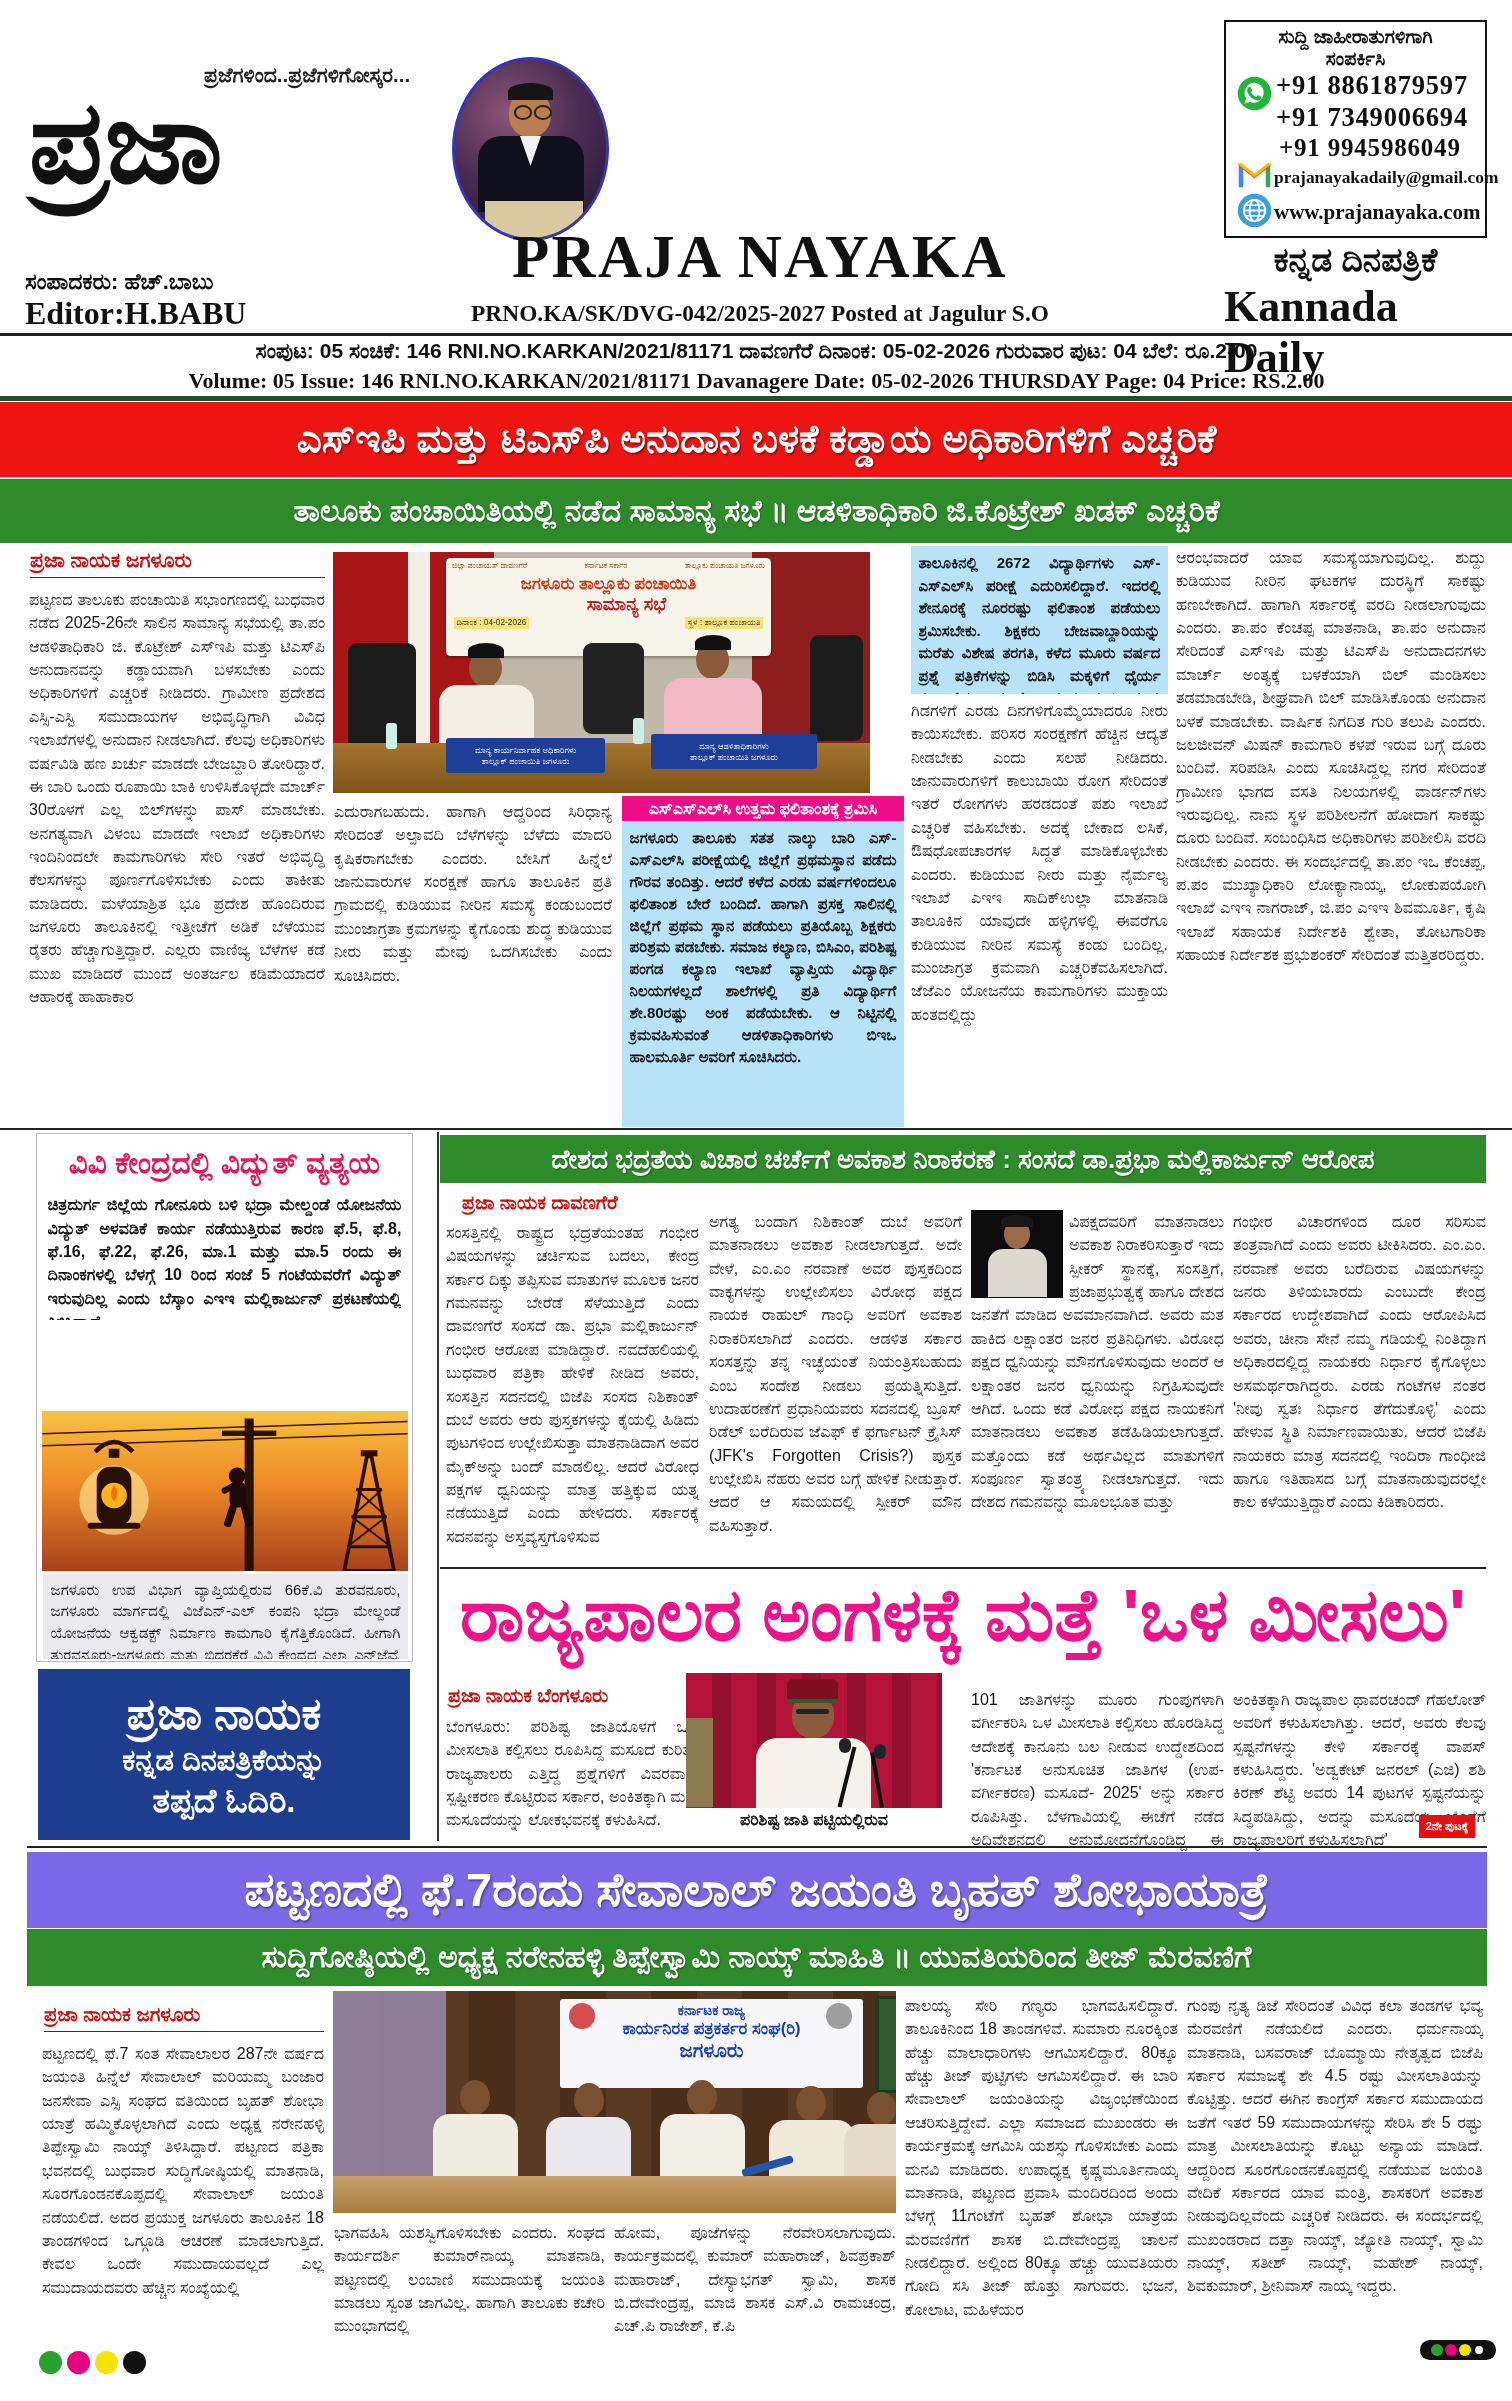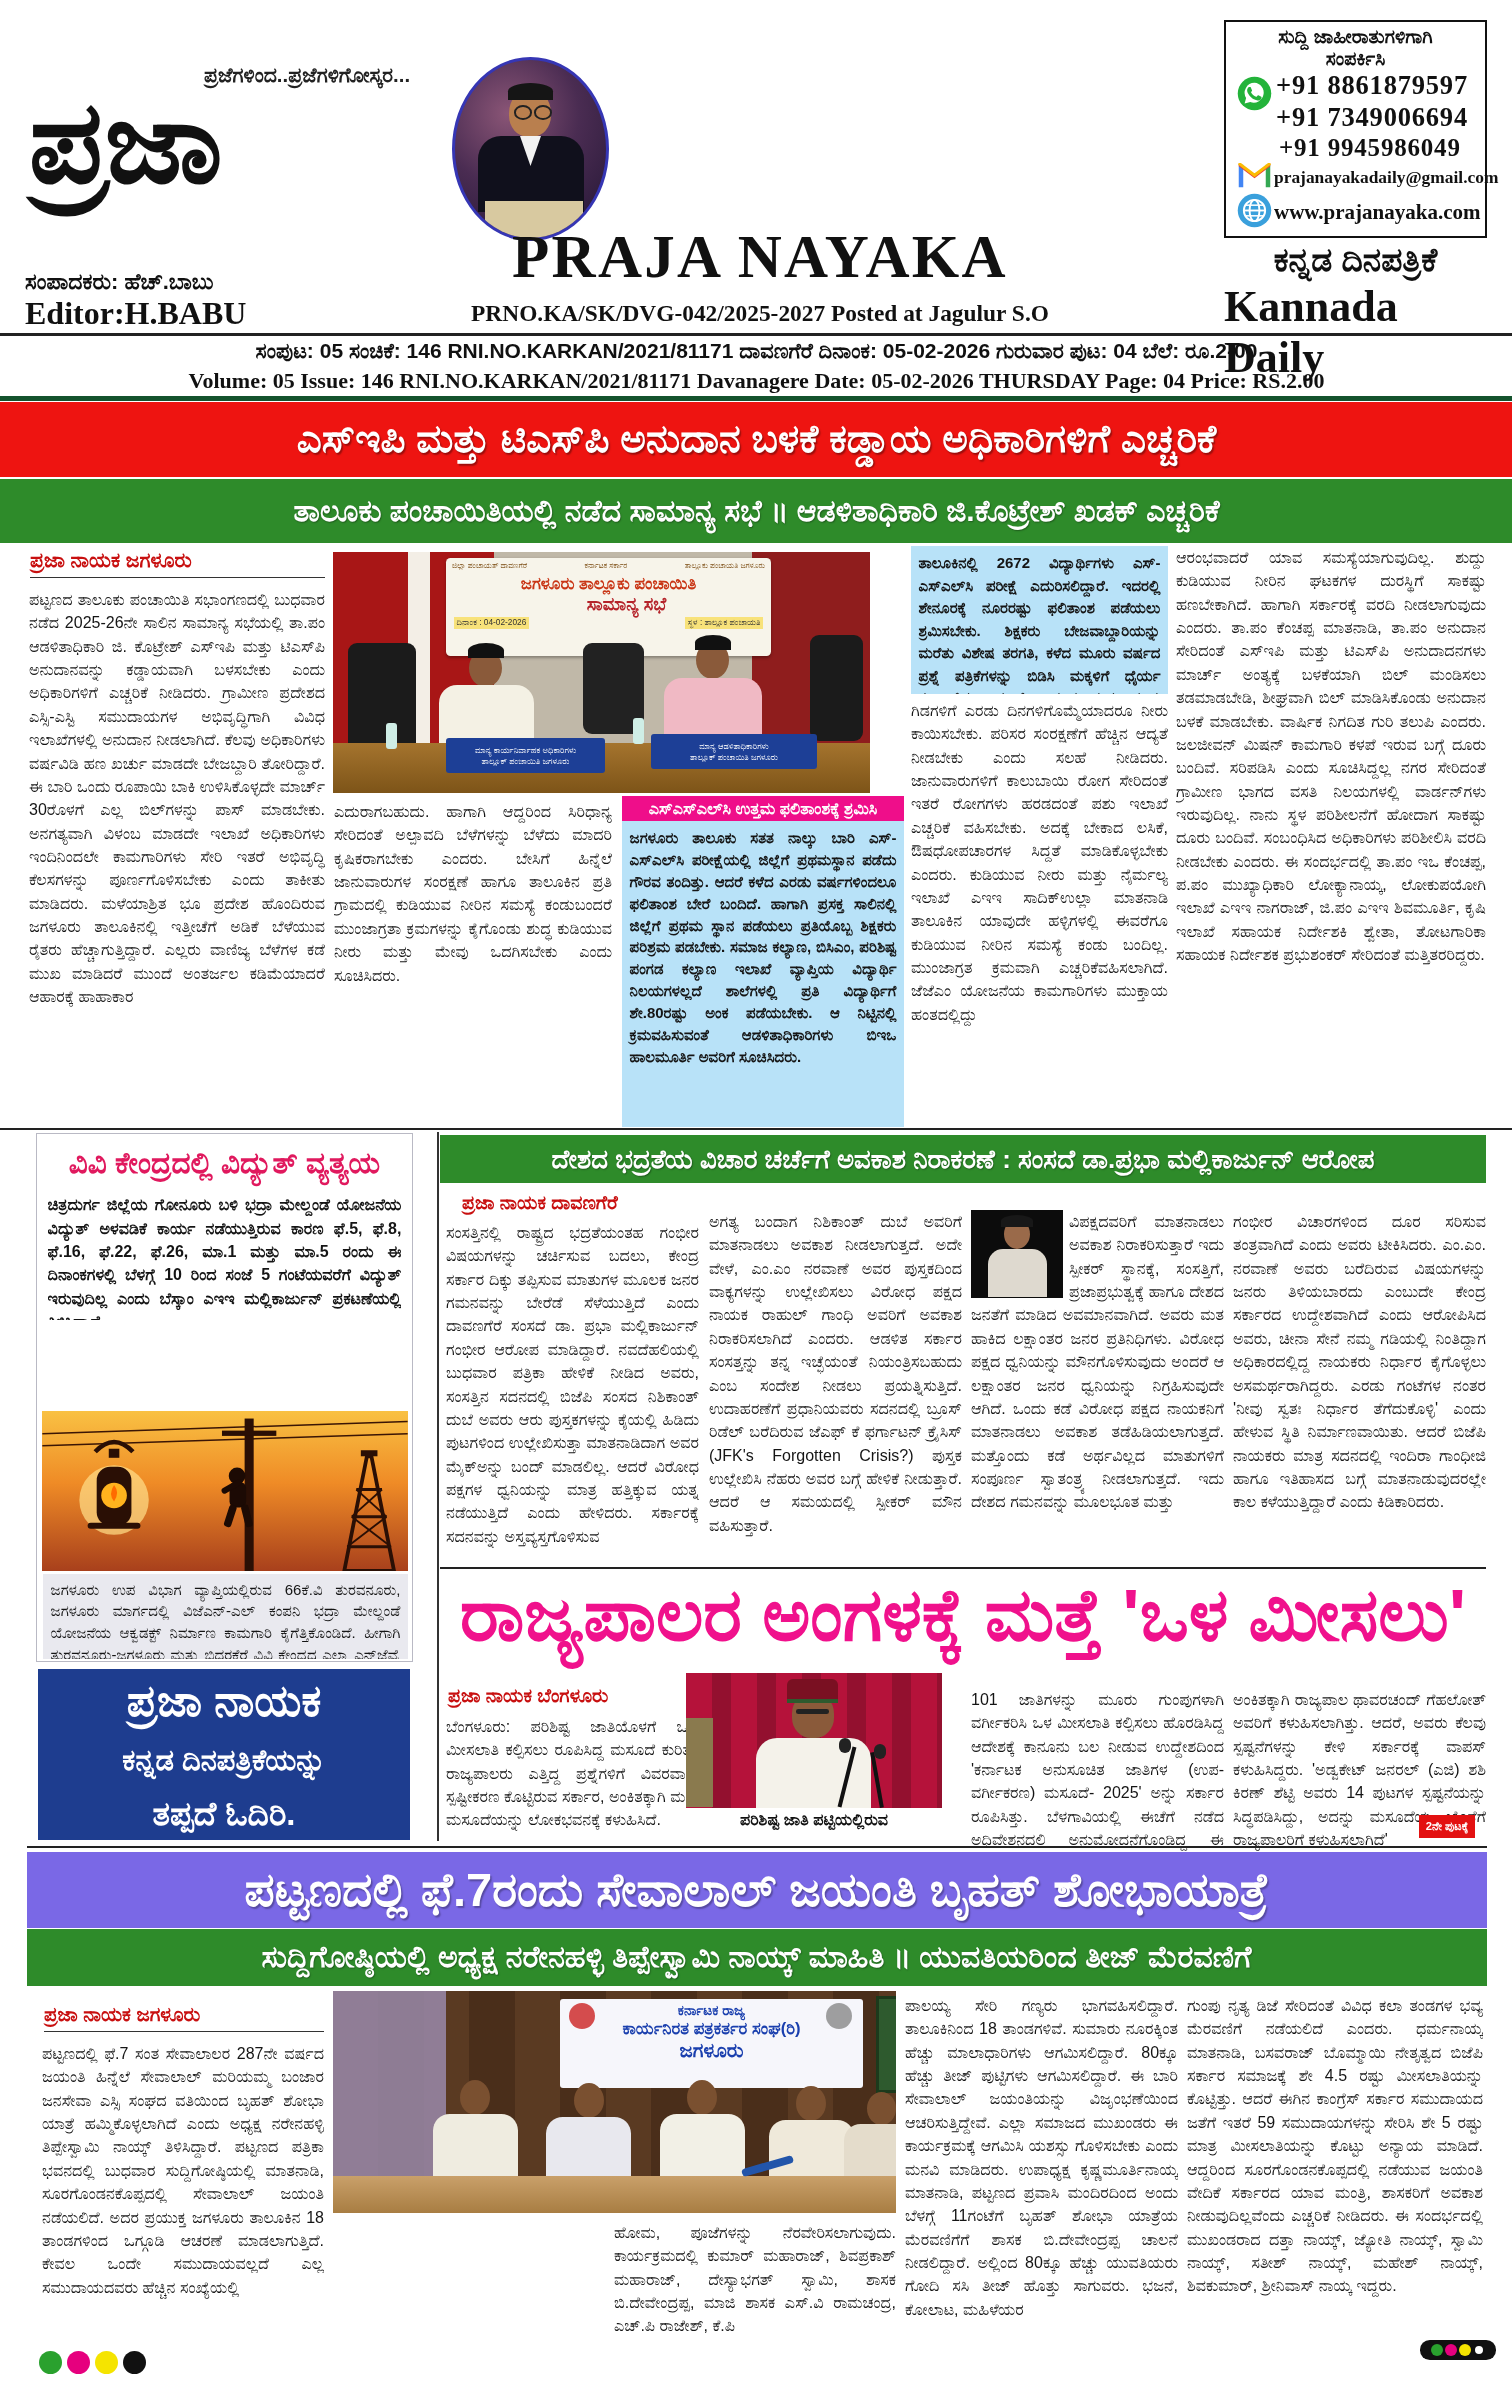--- a/index.html
+++ b/index.html
@@ -176,21 +176,21 @@
         <line x1="404" y1="180" x2="456" y2="140" stroke="#2a0f05" stroke-width="2.5"></line>
         <line x1="462" y1="180" x2="410" y2="140" stroke="#2a0f05" stroke-width="2.5"></line>
         <line x1="410" y1="140" x2="450" y2="104" stroke="#2a0f05" stroke-width="2.5"></line>
         <line x1="456" y1="140" x2="416" y2="104" stroke="#2a0f05" stroke-width="2.5"></line>
         <rect x="422" y="52" width="22" height="8" fill="#2a0f05"></rect>
       </svg>
     </div>
     <div class="t" style="position:absolute;left:6px;top:440px;width:365px;height:85px;background:#e9e9ef;padding:4.5px 7.6px;box-sizing:border-box;font-size:15px;">ಜಗಳೂರು ಉಪ ವಿಭಾಗ ವ್ಯಾಪ್ತಿಯಲ್ಲಿರುವ 66ಕೆ.ವಿ ತುರವನೂರು, ಜಗಳೂರು ಮಾರ್ಗದಲ್ಲಿ ವಿಜೆಎನ್-ಎಲ್ ಕಂಪನಿ ಭದ್ರಾ ಮೇಲ್ದಂಡೆ ಯೋಜನೆಯ ಆಕ್ವಡಕ್ಟ್ ನಿರ್ಮಾಣ ಕಾಮಗಾರಿ ಕೈಗೆತ್ತಿಕೊಂಡಿದೆ. ಹೀಗಾಗಿ ತುರವನೂರು-ಜಗಳೂರು ಮತ್ತು ಬಿದರಕೆರೆ ವಿವಿ ಕೇಂದ್ರದ ಎಲ್ಲಾ ಎನ್‌ಜೆವೈ ಮತ್ತು ಐಪಿ ಸೆಟ್ ಮಾರ್ಗಗಳಲ್ಲಿ ಮೇಲೆ ತಿಳಿಸಿರುವ ದಿನಾಂಕಗಳಲ್ಲಿ ವಿದ್ಯುತ್ ವ್ಯತ್ಯಯವಾಗಲಿದೆ. ರಾತ್ರಿ ಪಾಳಯದಲ್ಲಿ ಐಪಿ ಮಾರ್ಗದಲ್ಲಿ ಸಮಯ ಬದಲಾಗುವ ಸಾಧ್ಯತೆ ಇರುವುದರಿಂದ ಸಾರ್ವಜನಿಕರು ಸಹಕರಿಸಬೇಕು ಎಂದು ಮನವಿ ಮಾಡಿದ್ದಾರೆ.</div>
   </div>
 
-  <div class="c" style="left:38px;top:1669px;width:372px;height:171px;background:#1e3d8f;color:#fff;text-align:center;display:flex;flex-direction:column;justify-content:center;gap:17px;">
+  <div class="c" style="left:38px;top:1669px;width:372px;height:171px;background:#1e3d8f;color:#fff;text-align:center;display:flex;flex-direction:column;justify-content:center;gap:4px;">
     <div style="font-size:44px;font-weight:900;">ಪ್ರಜಾ ನಾಯಕ</div>
     <div style="font-size:29px;font-weight:bold;">ಕನ್ನಡ ದಿನಪತ್ರಿಕೆಯನ್ನು</div>
     <div style="font-size:33px;font-weight:bold;">ತಪ್ಪದೆ ಓದಿರಿ.</div>
   </div>
 
   <div class="c band" style="left:440px;top:1135px;width:1046px;height:48px;background:#2e8b2a;font-size:26px;text-shadow:0.8px 0.8px 1.5px rgba(0,0,0,.35);">ದೇಶದ ಭದ್ರತೆಯ ವಿಚಾರ ಚರ್ಚೆಗೆ ಅವಕಾಶ ನಿರಾಕರಣೆ : ಸಂಸದೆ ಡಾ.ಪ್ರಭಾ ಮಲ್ಲಿಕಾರ್ಜುನ್ ಆರೋಪ</div>
   <div class="c dl" style="left:462px;top:1192px;font-size:19px;">ಪ್ರಜಾ ನಾಯಕ ದಾವಣಗೆರೆ</div>
 
   <div class="c t" style="left:446px;top:1221px;width:253px;height:342px;">ಸಂಸತ್ತಿನಲ್ಲಿ ರಾಷ್ಟ್ರದ ಭದ್ರತೆಯಂತಹ ಗಂಭೀರ ವಿಷಯಗಳನ್ನು ಚರ್ಚಿಸುವ ಬದಲು, ಕೇಂದ್ರ ಸರ್ಕಾರ ದಿಕ್ಕು ತಪ್ಪಿಸುವ ಮಾತುಗಳ ಮೂಲಕ ಜನರ ಗಮನವನ್ನು ಬೇರೆಡೆ ಸೆಳೆಯುತ್ತಿದೆ ಎಂದು ದಾವಣಗೆರೆ ಸಂಸದೆ ಡಾ. ಪ್ರಭಾ ಮಲ್ಲಿಕಾರ್ಜುನ್ ಗಂಭೀರ ಆರೋಪ ಮಾಡಿದ್ದಾರೆ. ನವದೆಹಲಿಯಲ್ಲಿ ಬುಧವಾರ ಪತ್ರಿಕಾ ಹೇಳಿಕೆ ನೀಡಿದ ಅವರು, ಸಂಸತ್ತಿನ ಸದನದಲ್ಲಿ ಬಿಜೆಪಿ ಸಂಸದ ನಿಶಿಕಾಂತ್ ದುಬೆ ಅವರು ಆರು ಪುಸ್ತಕಗಳನ್ನು ಕೈಯಲ್ಲಿ ಹಿಡಿದು ಪುಟಗಳಿಂದ ಉಲ್ಲೇಖಿಸುತ್ತಾ ಮಾತನಾಡಿದಾಗ ಅವರ ಮೈಕ್‌ಅನ್ನು ಬಂದ್ ಮಾಡಲಿಲ್ಲ. ಆದರೆ ವಿರೋಧ ಪಕ್ಷಗಳ ಧ್ವನಿಯನ್ನು ಮಾತ್ರ ಹತ್ತಿಕ್ಕುವ ಯತ್ನ ನಡೆಯುತ್ತಿದೆ ಎಂದು ಹೇಳಿದರು. ಸರ್ಕಾರಕ್ಕೆ ಸದನವನ್ನು ಅಸ್ತವ್ಯಸ್ತಗೊಳಿಸುವ</div>
   <div class="c t" style="left:709px;top:1210px;width:253px;height:352px;">ಅಗತ್ಯ ಬಂದಾಗ ನಿಶಿಕಾಂತ್ ದುಬೆ ಅವರಿಗೆ ಮಾತನಾಡಲು ಅವಕಾಶ ನೀಡಲಾಗುತ್ತದೆ. ಅದೇ ವೇಳೆ, ಎಂ.ಎಂ ನರವಾಣೆ ಅವರ ಪುಸ್ತಕದಿಂದ ವಾಕ್ಯಗಳನ್ನು ಉಲ್ಲೇಖಿಸಲು ವಿರೋಧ ಪಕ್ಷದ ನಾಯಕ ರಾಹುಲ್ ಗಾಂಧಿ ಅವರಿಗೆ ಅವಕಾಶ ನಿರಾಕರಿಸಲಾಗಿದೆ ಎಂದರು. ಆಡಳಿತ ಸರ್ಕಾರ ಸಂಸತ್ತನ್ನು ತನ್ನ ಇಚ್ಛೆಯಂತೆ ನಿಯಂತ್ರಿಸಬಹುದು ಎಂಬ ಸಂದೇಶ ನೀಡಲು ಪ್ರಯತ್ನಿಸುತ್ತಿದೆ. ಉದಾಹರಣೆಗೆ ಪ್ರಧಾನಿಯವರು ಸದನದಲ್ಲಿ ಬ್ರೂಸ್ ರಿಡೆಲ್ ಬರೆದಿರುವ ಜೆಎಫ್ ಕೆ ಫರ್ಗಾಟನ್ ಕ್ರೈಸಿಸ್ (JFK's Forgotten Crisis?) ಪುಸ್ತಕ ಉಲ್ಲೇಖಿಸಿ ನೆಹರು ಅವರ ಬಗ್ಗೆ ಹೇಳಿಕೆ ನೀಡುತ್ತಾರೆ. ಆದರೆ ಆ ಸಮಯದಲ್ಲಿ ಸ್ಪೀಕರ್ ಮೌನ ವಹಿಸುತ್ತಾರೆ.</div>
@@ -251,20 +251,21 @@
     <div class="c" style="left:354px;top:89px;width:30px;height:35px;border-radius:50%;background:#7a5030;"></div>
     <div class="c" style="left:327px;top:123px;width:85px;height:65px;border-radius:16.6px 16.6px 0 0;background:#f2f0e6;"></div>
     <div class="c" style="left:463px;top:95px;width:30px;height:35px;border-radius:50%;background:#7a5030;"></div>
     <div class="c" style="left:436px;top:129px;width:85px;height:59px;border-radius:16.6px 16.6px 0 0;background:#efe9da;"></div>
     <div class="c" style="left:534px;top:101px;width:29px;height:33px;border-radius:50%;background:#7a5030;"></div>
     <div class="c" style="left:511px;top:133px;width:76px;height:54px;border-radius:16.6px 16.6px 0 0;background:#e4dccb;"></div>
     <div class="c" style="left:0;top:185px;width:563px;height:37px;background:linear-gradient(#c9a06a,#a87d42);"></div>
     <div class="c" style="left:408px;top:171px;width:53px;height:7.6px;border-radius:3.8px;background:#2255aa;transform:rotate(-16deg);"></div>
   </div>
 
+  <div class="c t" style="left:334px;top:2221px;width:271px;height:171px;">ಭಾಗವಹಿಸಿ ಯಶಸ್ವಿಗೊಳಿಸಬೇಕು ಎಂದರು. ಸಂಘದ ಕಾರ್ಯದರ್ಶಿ ಕುಮಾರ್‌ನಾಯ್ಕ ಮಾತನಾಡಿ, ಪಟ್ಟಣದಲ್ಲಿ ಲಂಬಾಣಿ ಸಮುದಾಯಕ್ಕೆ ಜಯಂತಿ ಮಾಡಲು ಸ್ವಂತ ಜಾಗವಿಲ್ಲ. ಹಾಗಾಗಿ ತಾಲೂಕು ಕಚೇರಿ ಮುಂಭಾಗದಲ್ಲಿ</div>
   <div class="c t" style="left:614px;top:2221px;width:282px;height:171px;">ಹೋಮ, ಪೂಜೆಗಳನ್ನು ನೆರವೇರಿಸಲಾಗುವುದು. ಕಾರ್ಯಕ್ರಮದಲ್ಲಿ ಕುಮಾರ್ ಮಹಾರಾಜ್, ಶಿವಪ್ರಕಾಶ್ ಮಹಾರಾಜ್, ದೇಸ್ಯಾಭಗತ್ ಸ್ವಾಮಿ, ಶಾಸಕ ಬಿ.ದೇವೇಂದ್ರಪ್ಪ, ಮಾಜಿ ಶಾಸಕ ಎಸ್.ವಿ ರಾಮಚಂದ್ರ, ಎಚ್.ಪಿ ರಾಜೇಶ್, ಕೆ.ಪಿ</div>
   <div class="c t" style="left:905px;top:1994px;width:273px;height:399px;">ಪಾಲಯ್ಯ ಸೇರಿ ಗಣ್ಯರು ಭಾಗವಹಿಸಲಿದ್ದಾರೆ. ತಾಲೂಕಿನಿಂದ 18 ತಾಂಡಗಳಿವೆ. ಸುಮಾರು ನೂರಕ್ಕಿಂತ ಹೆಚ್ಚು ಮಾಲಾಧಾರಿಗಳು ಆಗಮಿಸಲಿದ್ದಾರೆ. 80ಕ್ಕೂ ಹೆಚ್ಚು ತೀಜ್ ಪುಟ್ಟಿಗಳು ಆಗಮಿಸಲಿದ್ದಾರೆ. ಈ ಬಾರಿ ಸೇವಾಲಾಲ್ ಜಯಂತಿಯನ್ನು ವಿಜೃಂಭಣೆಯಿಂದ ಆಚರಿಸುತ್ತಿದ್ದೇವೆ. ಎಲ್ಲಾ ಸಮಾಜದ ಮುಖಂಡರು ಈ ಕಾರ್ಯಕ್ರಮಕ್ಕೆ ಆಗಮಿಸಿ ಯಶಸ್ಸು ಗೊಳಿಸಬೇಕು ಎಂದು ಮನವಿ ಮಾಡಿದರು. ಉಪಾಧ್ಯಕ್ಷ ಕೃಷ್ಣಮೂರ್ತಿನಾಯ್ಕ ಮಾತನಾಡಿ, ಪಟ್ಟಣದ ಪ್ರವಾಸಿ ಮಂದಿರದಿಂದ ಅಂದು ಬೆಳಗ್ಗೆ 11ಗಂಟೆಗೆ ಬೃಹತ್ ಶೋಭಾ ಯಾತ್ರೆಯ ಮೆರವಣಿಗೆಗೆ ಶಾಸಕ ಬಿ.ದೇವೇಂದ್ರಪ್ಪ ಚಾಲನೆ ನೀಡಲಿದ್ದಾರೆ. ಅಲ್ಲಿಂದ 80ಕ್ಕೂ ಹೆಚ್ಚು ಯುವತಿಯರು ಗೋದಿ ಸಸಿ ತೀಜ್ ಹೊತ್ತು ಸಾಗುವರು. ಭಜನೆ, ಕೋಲಾಟ, ಮಹಿಳೆಯರ</div>
   <div class="c t" style="left:1187px;top:1994px;width:296px;height:399px;">ಗುಂಪು ನೃತ್ಯ ಡಿಜೆ ಸೇರಿದಂತೆ ವಿವಿಧ ಕಲಾ ತಂಡಗಳ ಭವ್ಯ ಮೆರವಣಿಗೆ ನಡೆಯಲಿದೆ ಎಂದರು. ಧರ್ಮನಾಯ್ಕ ಮಾತನಾಡಿ, ಬಸವರಾಜ್ ಬೊಮ್ಮಾಯಿ ನೇತೃತ್ವದ ಬಿಜೆಪಿ ಸರ್ಕಾರ ಸಮಾಜಕ್ಕೆ ಶೇ 4.5 ರಷ್ಟು ಮೀಸಲಾತಿಯನ್ನು ಕೊಟ್ಟಿತ್ತು. ಆದರೆ ಈಗಿನ ಕಾಂಗ್ರೆಸ್ ಸರ್ಕಾರ ಸಮುದಾಯದ ಜತೆಗೆ ಇತರೆ 59 ಸಮುದಾಯಗಳನ್ನು ಸೇರಿಸಿ ಶೇ 5 ರಷ್ಟು ಮಾತ್ರ ಮೀಸಲಾತಿಯನ್ನು ಕೊಟ್ಟು ಅನ್ಯಾಯ ಮಾಡಿದೆ. ಆದ್ದರಿಂದ ಸೂರಗೊಂಡನಕೊಪ್ಪದಲ್ಲಿ ನಡೆಯುವ ಜಯಂತಿ ವೇದಿಕೆ ಸರ್ಕಾರದ ಯಾವ ಮಂತ್ರಿ, ಶಾಸಕರಿಗೆ ಅವಕಾಶ ನೀಡುವುದಿಲ್ಲವೆಂದು ಎಚ್ಚರಿಕೆ ನೀಡಿದರು. ಈ ಸಂದರ್ಭದಲ್ಲಿ ಮುಖಂಡರಾದ ದತ್ತಾ ನಾಯ್ಕ್, ಜ್ಯೋತಿ ನಾಯ್ಕ್, ಸ್ವಾಮಿ ನಾಯ್ಕ್, ಸತೀಶ್ ನಾಯ್ಕ್, ಮಹೇಶ್ ನಾಯ್ಕ್, ಶಿವಕುಮಾರ್, ಶ್ರೀನಿವಾಸ್ ನಾಯ್ಕ ಇದ್ದರು.</div>
 
   <div class="c" style="left:39px;top:2351px;">
     <span class="dot" style="width:23px;height:23px;background:#2aa12e;"></span>
     <span class="dot" style="width:23px;height:23px;background:#e6007e;margin-left:1.5px;"></span>
     <span class="dot" style="width:23px;height:23px;background:#f5e400;margin-left:1.5px;"></span>
     <span class="dot" style="width:23px;height:23px;background:#111;margin-left:1.5px;"></span>
   </div>

